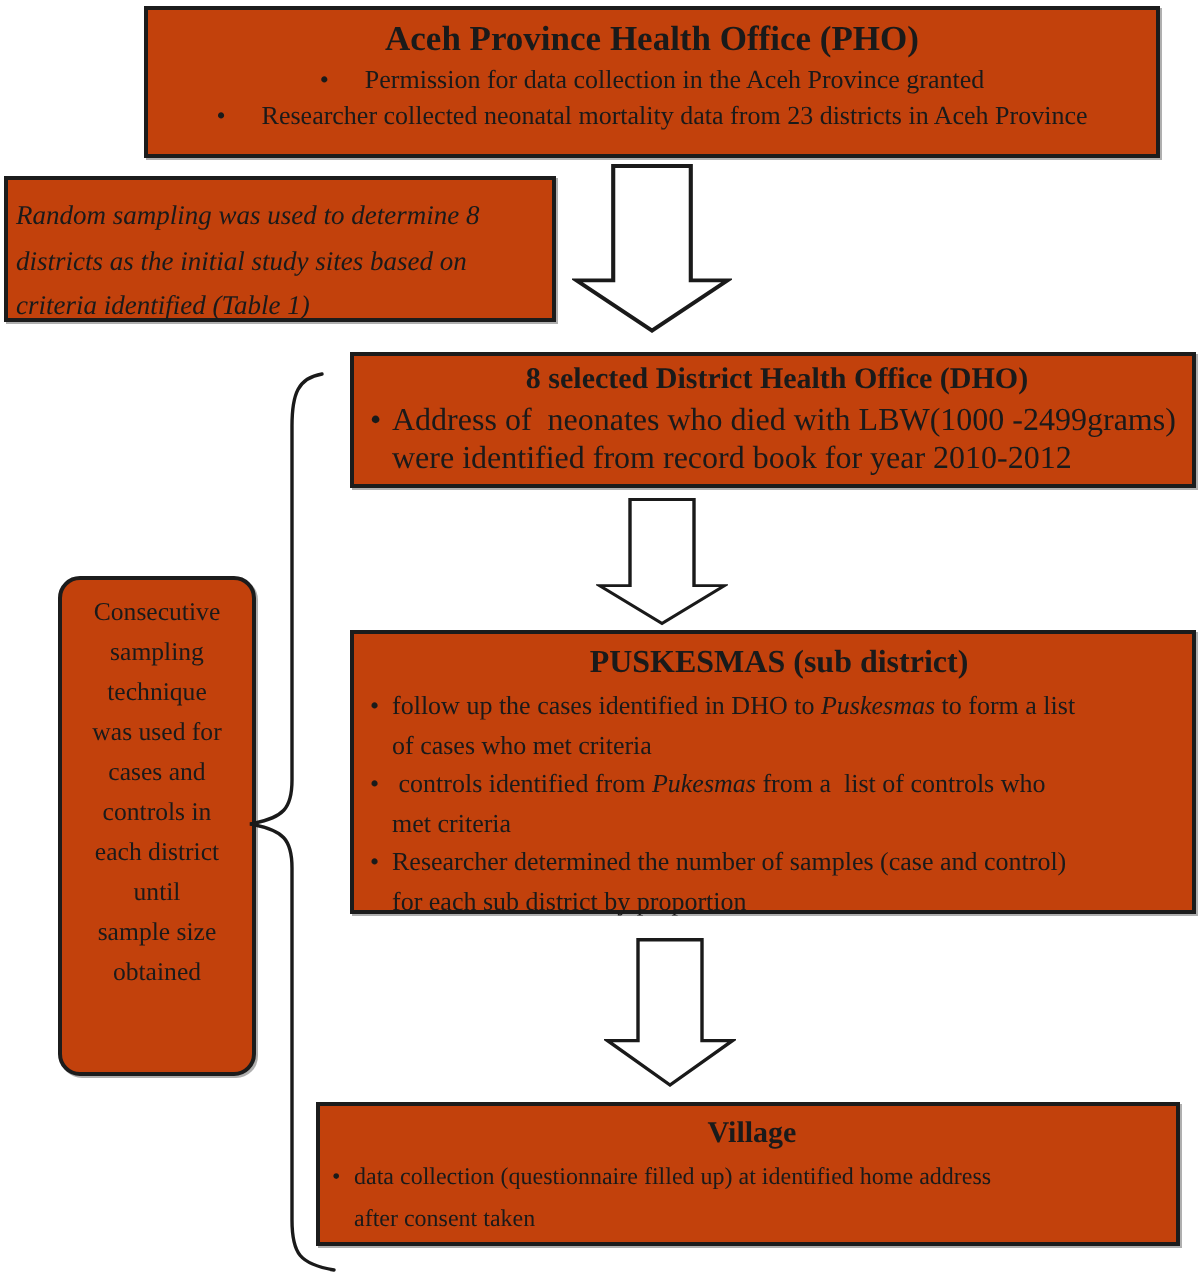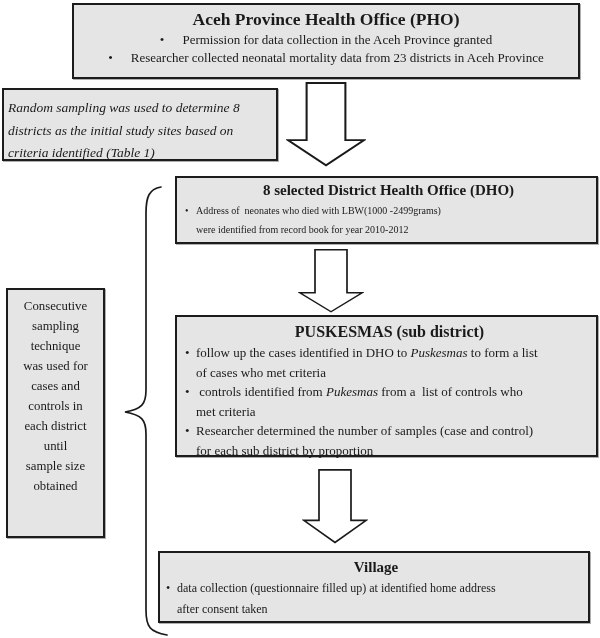--- a/index.html
+++ b/index.html
@@ -2,49 +2,49 @@
 <html><head>
 <meta charset="utf-8">
 <style>
   html,body { margin:0; padding:0; background:#ffffff; }
   .canvas {
     position:relative; width:600px; height:638px; overflow:hidden;
     background:#ffffff; color:#1a1a1a;
     font-family:"Liberation Serif", serif;
   }
   .box {
-    position:absolute; box-sizing:border-box; background:#e5e5e5;
+    position:absolute; box-sizing:border-box; background:#c2410c;
     border:2px solid #1c1c1c; box-shadow:1px 1px 0 rgba(110,110,110,.55);
   }
   .bt-title { text-align:center; font-weight:bold; }
 
   
   .pho { left:72px; top:3px; width:508px; height:76px; padding:2px 6px 0 6px; }
   .pho .bt-title { font-size:17.5px; line-height:24px; }
   .center-list .bi { display:block; text-align:center; font-size:13px; line-height:18px; white-space:nowrap; }
   .center-list .bi::before { content:"\2022"; margin-right:18px; }
 
   
   .note-random { left:2px; top:88px; width:276px; height:73px; padding:7px 2px 0 4px;
                  font-style:italic; font-size:13.5px; }
   .note-random .ln { line-height:22.5px; white-space:nowrap; }
 
   
   .dho { left:175px; top:176px; width:423px; height:68px; padding:2px 4px 0 8px; }
   .dho .bt-title { font-size:15px; line-height:21px; }
-  .dho .bi { font-size:10px; line-height:19px; }
+  .dho .bi { font-size:16px; line-height:19px; }
 
   
   .pusk { left:175px; top:315px; width:423px; height:142px; padding:3px 2px 0 8px; }
   .pusk .bt-title { font-size:16px; line-height:23px; }
   .pusk .bi { font-size:13px; line-height:19.6px; }
 
   
-  .consec { left:6px; top:288px; width:99px; height:250px; padding-top:6px;
-            font-size:12.8px; text-align:center; }
+  .consec { left:29px; top:288px; width:99px; height:250px; padding-top:6px;
+            font-size:12.8px; text-align:center;border-radius:11px; }
   .consec .ln { line-height:20px; white-space:nowrap; }
 
   
   .village { left:158px; top:551px; width:432px; height:72px; padding:3px 2px 17px 6px; }
   .village .bt-title { font-size:15px; line-height:22px; }
   .village .bi { font-size:12px; line-height:21px; }
 
   
   .bi { display:flex; align-items:flex-start; }
   .bi::before { content:"\2022"; flex:0 0 11px; width:11px; }

